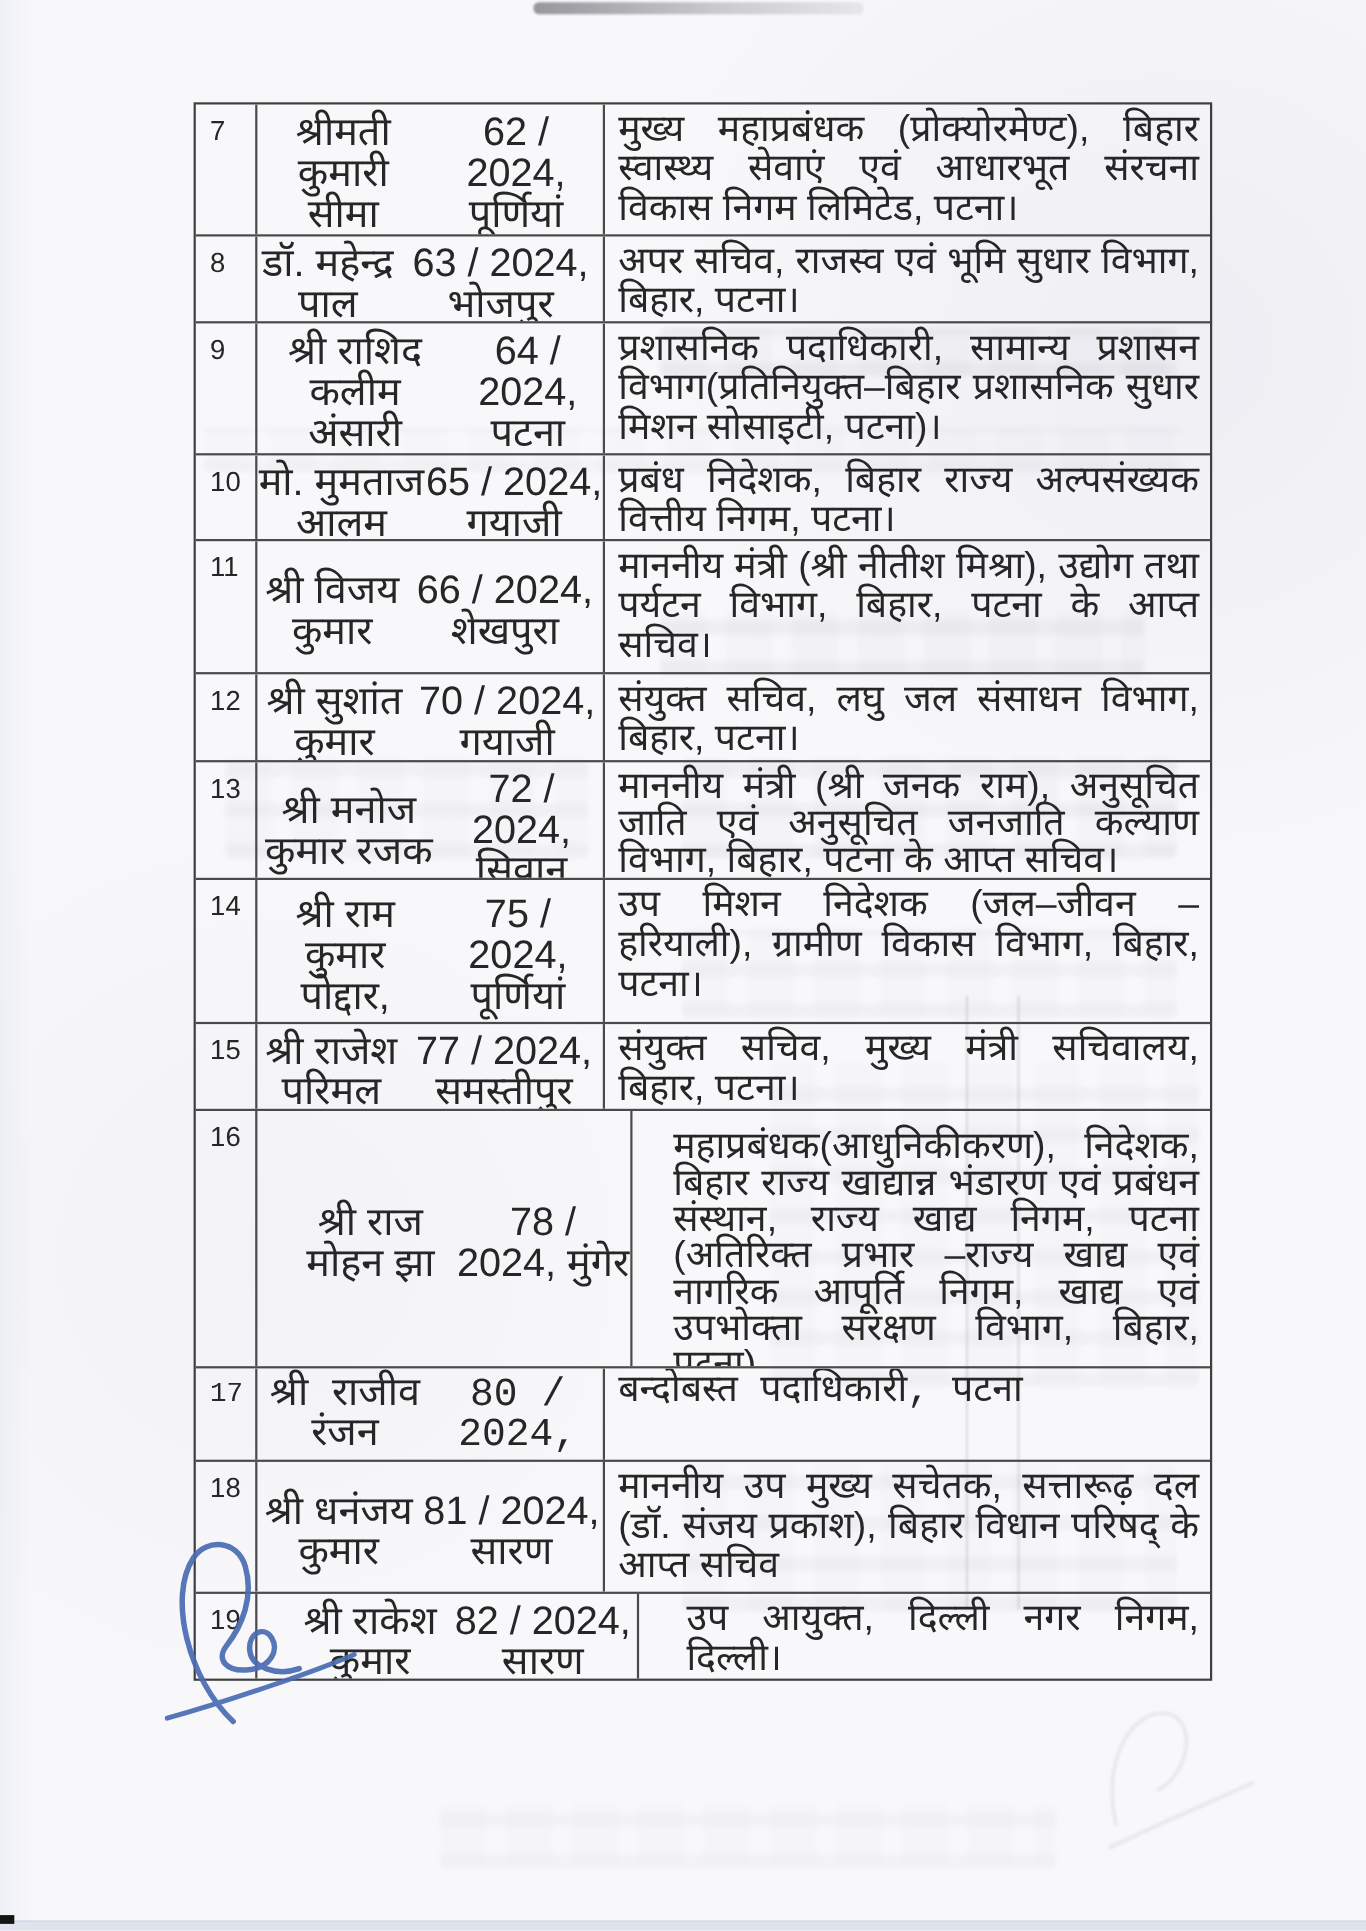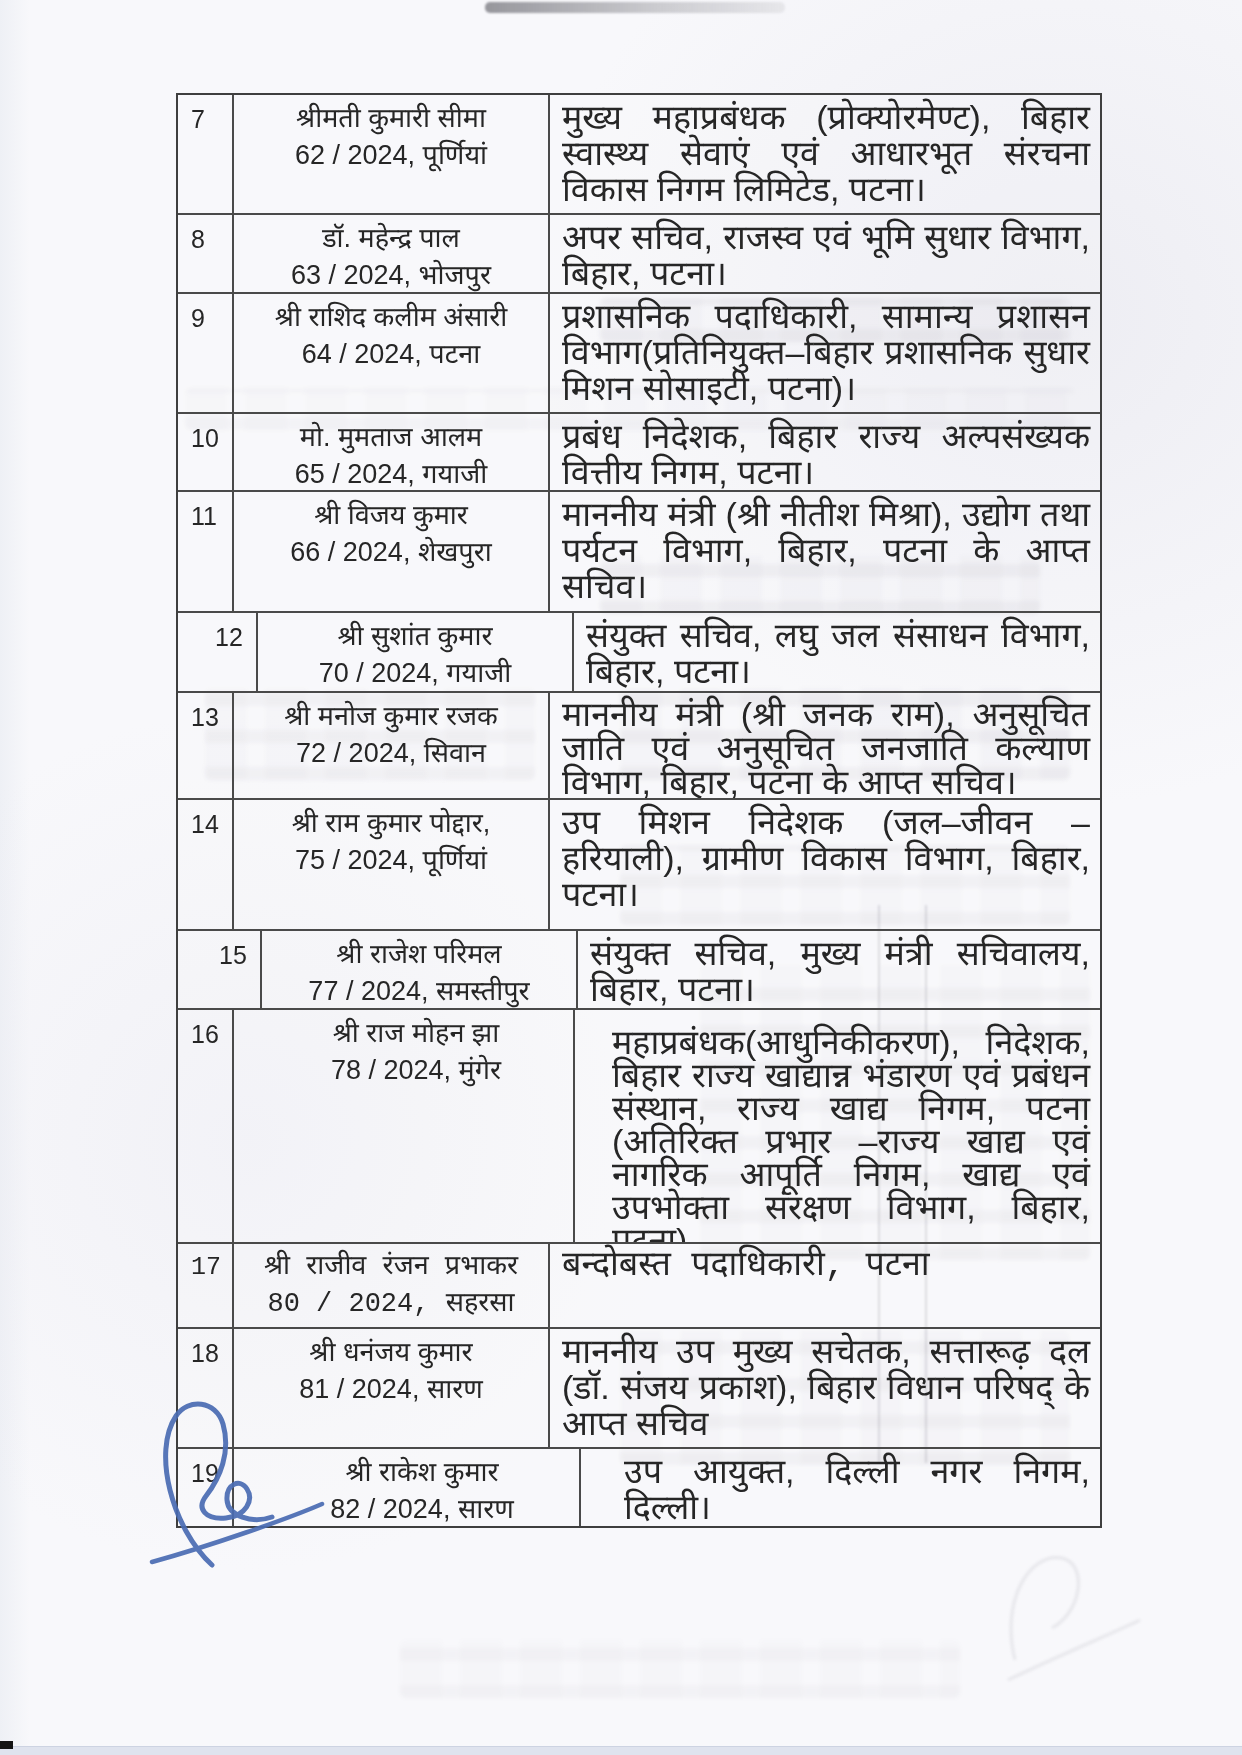--- a/index.html
+++ b/index.html
@@ -47,22 +47,22 @@
     position:absolute;left:176px;top:93px;width:926px;
     border:2px solid #3f3f3f;box-sizing:border-box;background:rgba(255,255,255,.12);
   }
   .t-row{
     display:grid;grid-template-columns:56px 316px 1fr;
     border-bottom:2px solid #4a4a4a;box-sizing:border-box;overflow:hidden;
   }
   .t-row:last-child{border-bottom:none;gap:31px;}
   .c1,.c2{border-right:2px solid #4a4a4a;box-sizing:border-box;}
   .c1{font-size:25px;padding:9px 0 0 13px;line-height:30px;}
-  .c2{display:flex;flex-direction:column;align-items:center;text-align:center;
-      padding-top:5px;font-size:27px;line-height:37px;box-sizing:border-box;}
+  .c2{display:flex;flex-direction:row;align-items:center;text-align:center;
+      padding-top:5px;font-size:36px;line-height:37px;box-sizing:border-box;}
   .c3{padding:4px 10px 0 12px;font-size:34px;line-height:36px;
       text-align:justify;text-align-last:left;box-sizing:border-box;overflow:hidden;}
   .t-row.snug .c3{line-height:34px;}
   .t-row.tight .c3{line-height:33px;padding-top:16px;}
   
   .sig{position:absolute;left:0;top:0;pointer-events:none;}
   
   .emboss{position:absolute;left:0;top:0;pointer-events:none;opacity:.16;filter:blur(1.5px);}
 </style>
 </head>
@@ -124,21 +124,21 @@
 
     <div class="t-row" style="height:121px;">
       <div class="c1"><span>11</span></div>
       <div class="c2">
         <span>श्री विजय कुमार</span>
         <span>66 / 2024, शेखपुरा</span>
       </div>
       <div class="c3">माननीय मंत्री (श्री नीतीश मिश्रा), उद्योग तथा पर्यटन विभाग, बिहार, पटना के आप्त सचिव।</div>
     </div>
 
-    <div class="t-row" style="height:80px;padding-left:24px;">
+    <div class="t-row" style="height:80px;">
       <div class="c1"><span>12</span></div>
       <div class="c2">
         <span>श्री सुशांत कुमार</span>
         <span>70 / 2024, गयाजी</span>
       </div>
       <div class="c3">संयुक्त सचिव, लघु जल संसाधन विभाग, बिहार, पटना।</div>
     </div>
 
     <div class="t-row snug" style="height:107px;">
       <div class="c1"><span>13</span></div>
@@ -151,21 +151,21 @@
 
     <div class="t-row" style="height:131px;">
       <div class="c1"><span>14</span></div>
       <div class="c2">
         <span>श्री राम कुमार पोद्दार,</span>
         <span>75 / 2024, पूर्णियां</span>
       </div>
       <div class="c3">उप मिशन निदेशक (जल–जीवन –हरियाली), ग्रामीण विकास विभाग, बिहार, पटना।</div>
     </div>
 
-    <div class="t-row" style="height:79px;padding-left:28px;">
+    <div class="t-row" style="height:79px;">
       <div class="c1"><span>15</span></div>
       <div class="c2">
         <span>श्री राजेश परिमल</span>
         <span>77 / 2024, समस्तीपुर</span>
       </div>
       <div class="c3">संयुक्त सचिव, मुख्य मंत्री सचिवालय, बिहार, पटना।</div>
     </div>
 
     <div class="t-row tight" style="height:234px;gap:25px;">
       <div class="c1"><span>16</span></div>

